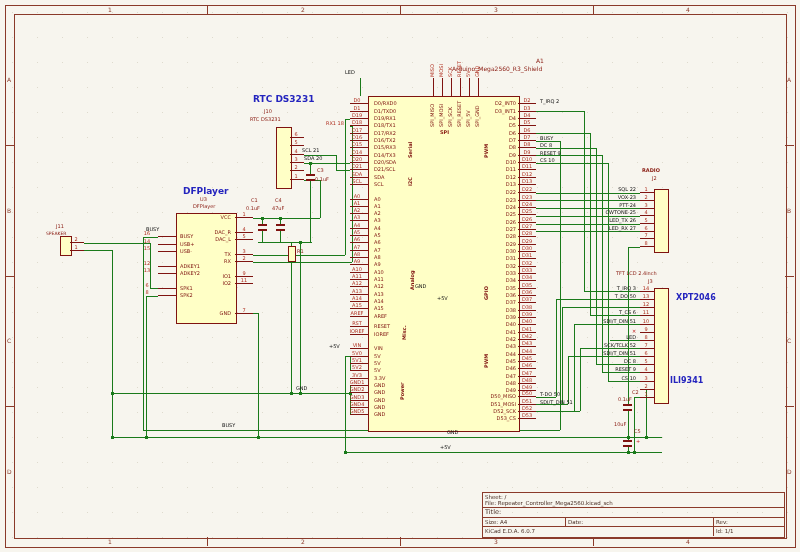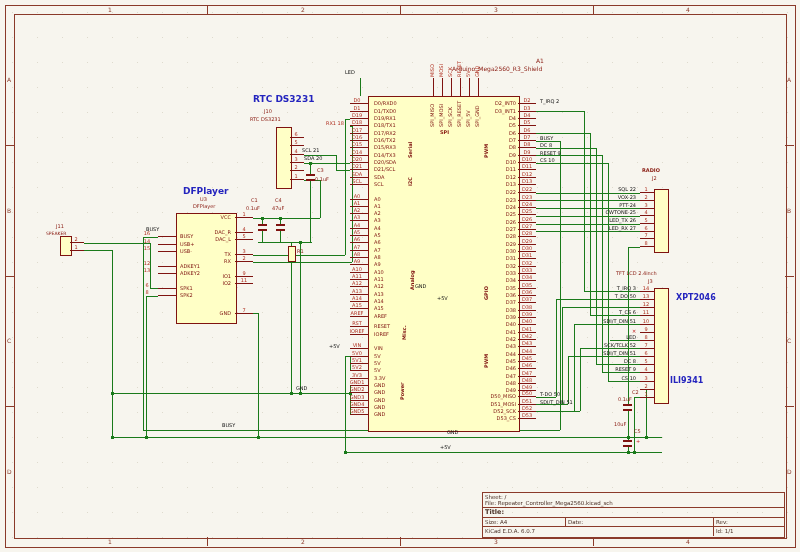--- a/index.html
+++ b/index.html
@@ -61,21 +61,21 @@
   .rotm{position:absolute;transform-origin:0 0;transform:rotate(-90deg);
     font-size:5px;color:#7F1310;white-space:nowrap;line-height:5px;}
   
   .tb{position:absolute;left:482px;top:492px;width:301px;height:44px;
     border:1px solid #8A3A2A;color:#4A3026;font-size:5.5px;}
   .tb .r{border-bottom:1px solid #8A3A2A;padding:1px 2px;line-height:6px;}
   .tb .row{display:flex;border-bottom:1px solid #8A3A2A;}
   .tb .row:last-child{border-bottom:none;}
   .tb .c{padding:1px 2px;line-height:6px;border-right:1px solid #8A3A2A;}
   .tb .c:last-child{border-right:none;}
-  .bold{font-weight:bold;}
+  .bold{font-weight:normal;}
 </style>
 </head>
 <body>
 
 <div id="canvas">
 
   <div class="frame" style="left:5px;top:5px;width:789px;height:541px;"></div>
   <div class="frame" style="left:14px;top:14px;width:771px;height:523px;"></div>
   <div class="ftick" style="left:207px;top:5px;width:1px;height:9px;"></div>
   <div class="ftick" style="left:400px;top:5px;width:1px;height:9px;"></div>

